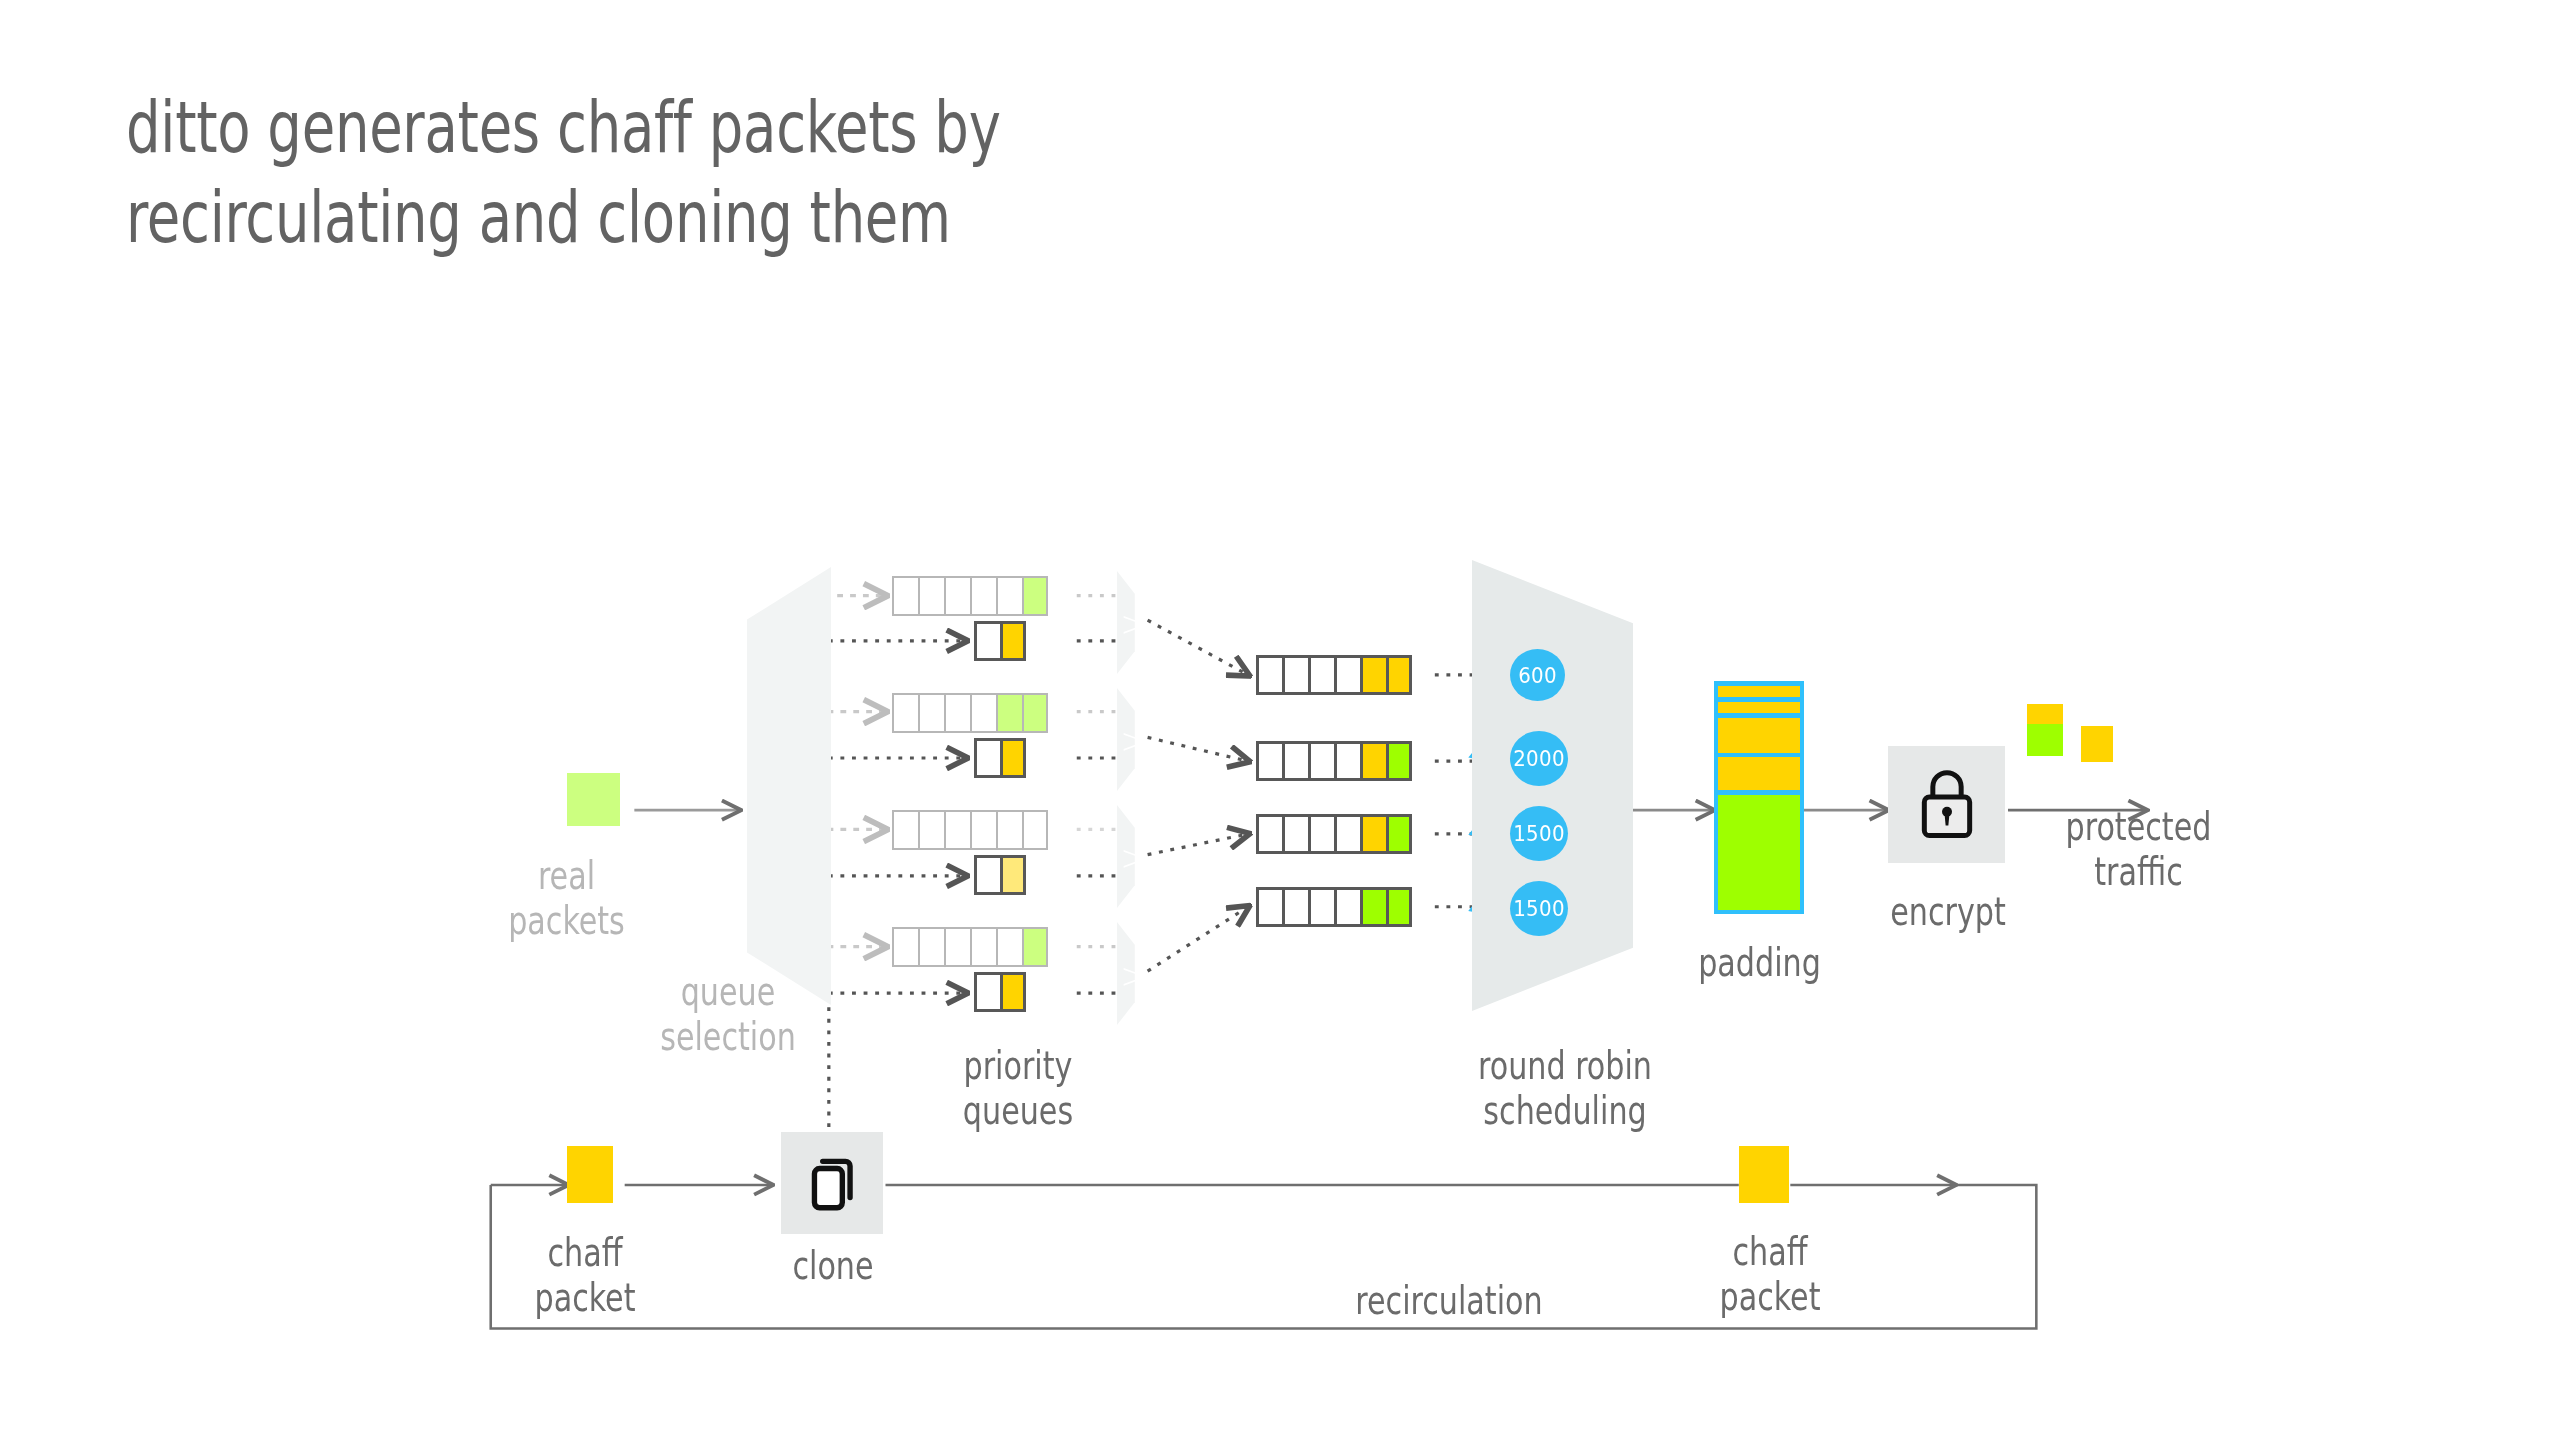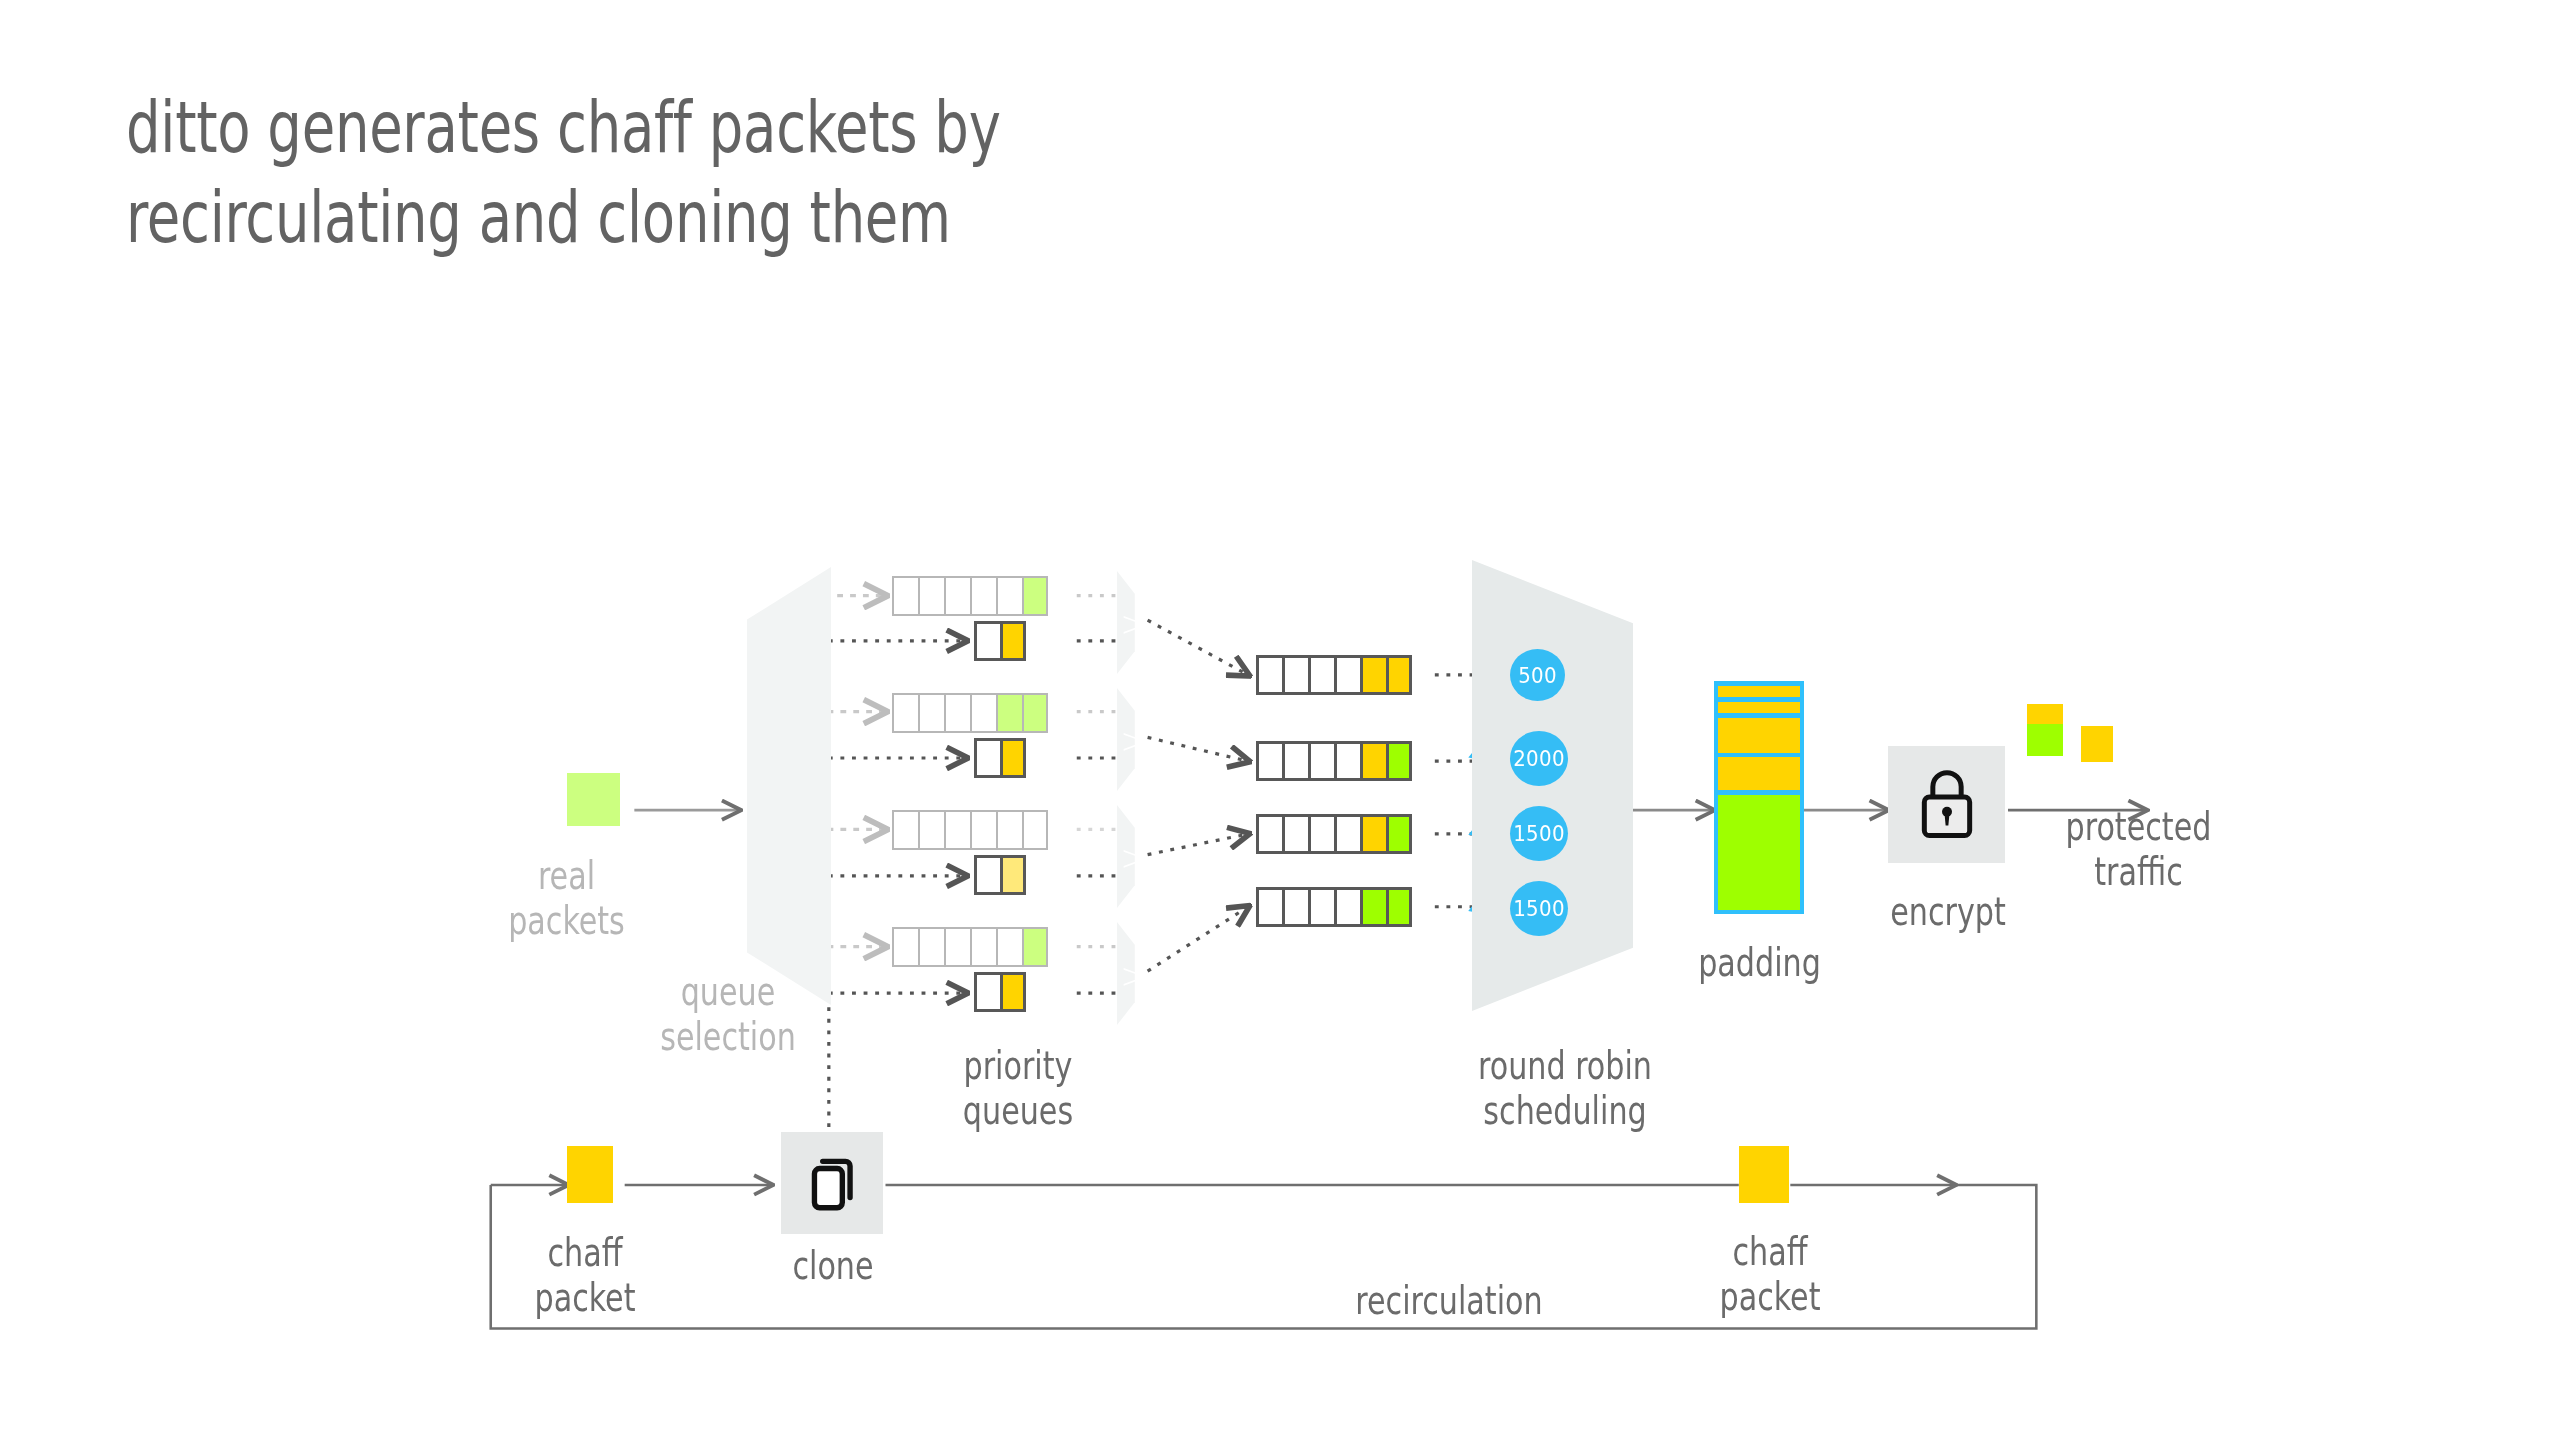--- a/index.html
+++ b/index.html
@@ -248,21 +248,21 @@
     <div class="cell"></div>
     <div class="cell"></div>
     <div class="cell" style="background:#9EFF00;"></div>
     <div class="cell" style="background:#9EFF00;"></div>
   </div>
 
   <div class="trap2" style="left:1472px; top:560px; width:161px; height:451px;
               clip-path: polygon(0% 0%, 100% 14%, 100% 86%, 0% 100%);"></div>
 
   <div class="rr-circle" style="left:1510px; top:649px; width:55px; height:52px;">
-    <span>500</span>
+    <span>600</span>
   </div>
   <div class="rr-circle" style="left:1510px; top:731px; width:58px; height:55px;">
     <span>2000</span>
   </div>
   <div class="rr-circle" style="left:1510px; top:806px; width:58px; height:55px;">
     <span>1500</span>
   </div>
   <div class="rr-circle" style="left:1510px; top:881px; width:58px; height:55px;">
     <span>1500</span>
   </div>

